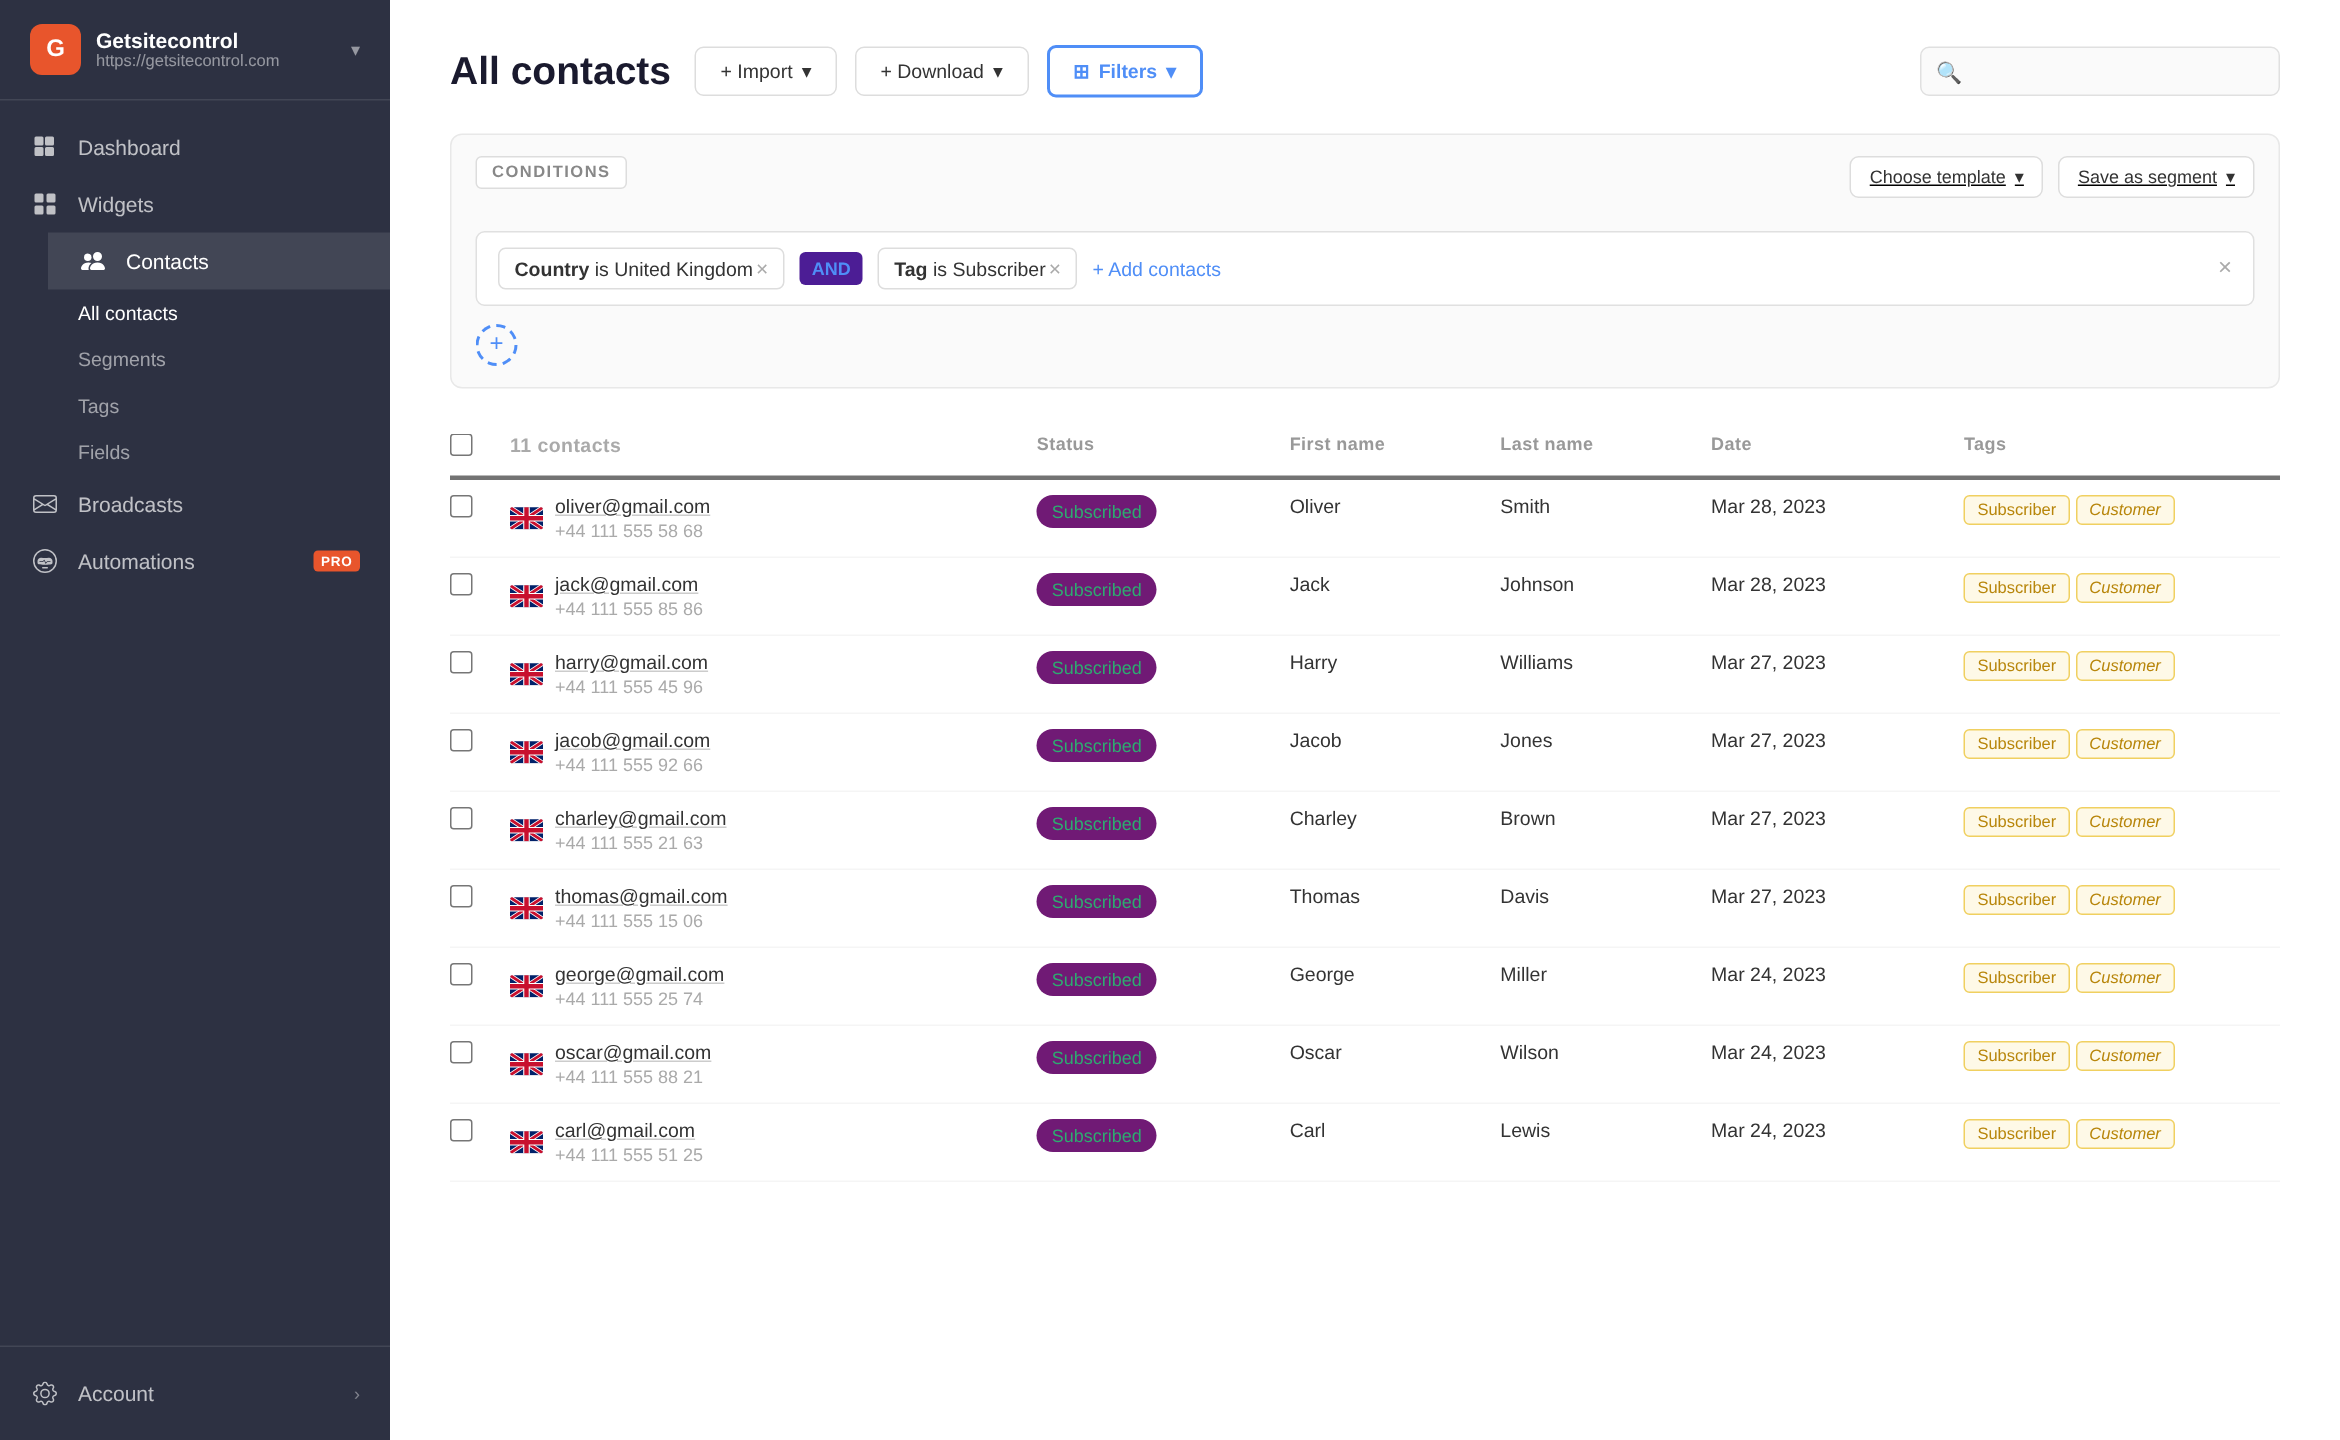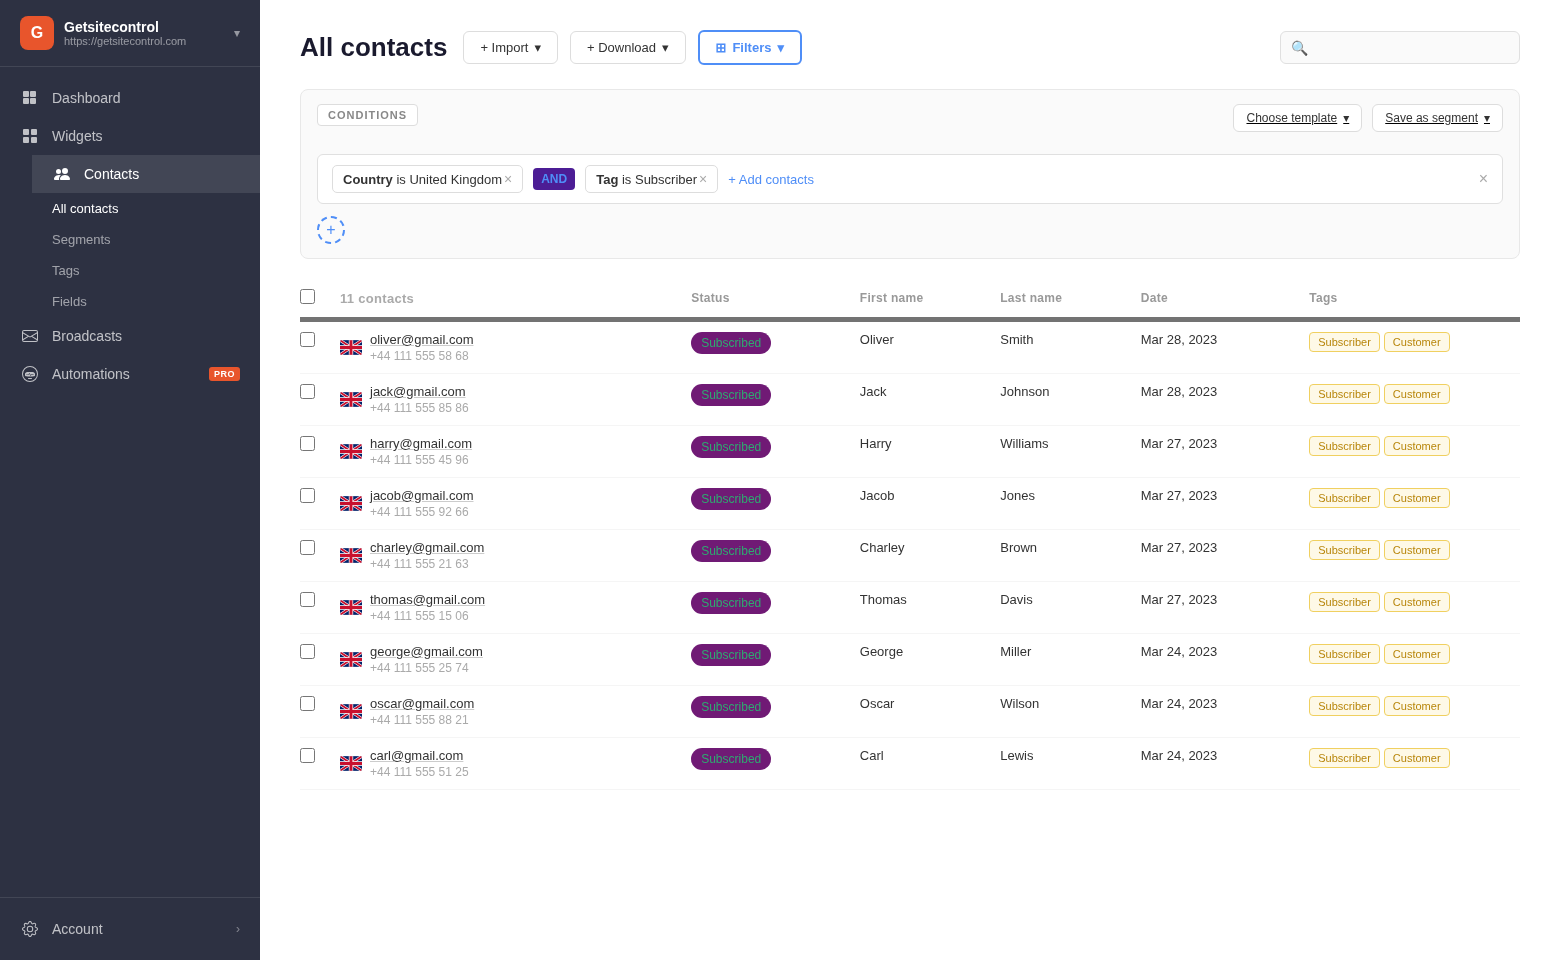--- a/index.html
+++ b/index.html
@@ -235,23 +235,23 @@
       color: #4f8ef7;
       cursor: pointer;
       margin-top: 12px;
       font-size: 16px;
       background: transparent;
     }
 
     
     .table-header-row {
       display: flex;
-      align-items: center;
+      align-items: flex-start;
       padding: 10px 0;
-      border-bottom: 5px solid #737373;
+      border-bottom: 3px solid #737373;
       color: #999;
       font-size: 12px;
       font-weight: 600;
       letter-spacing: 0.3px;
     }
     .col-check { width: 40px; flex-shrink: 0; }
     .col-email { flex: 2.5; min-width: 200px; }
     .col-status { flex: 1.2; min-width: 110px; }
     .col-firstname { flex: 1; min-width: 90px; }
     .col-lastname { flex: 1; min-width: 90px; }
@@ -290,21 +290,21 @@
     .tag-badge {
       display: inline-flex;
       align-items: center;
       padding: 3px 8px;
       border-radius: 4px;
       font-size: 11px;
       font-weight: 500;
       margin-right: 4px;
     }
     .tag-subscriber { background: #fef9e7; color: #b8860b; border: 1px solid #f0d060; }
-    .tag-customer { background: #fef9e7; color: #b8860b; border: 1px solid #f0d060; }
+    .tag-customer { background: #fef9e7; color: #b8860b; border: 1px solid #f0d060; font-style: italic; }
 
     .checkbox-input {
       width: 15px;
       height: 15px;
       cursor: pointer;
       accent-color: #4f8ef7;
     }
   </style>
 </head>
 <body>

